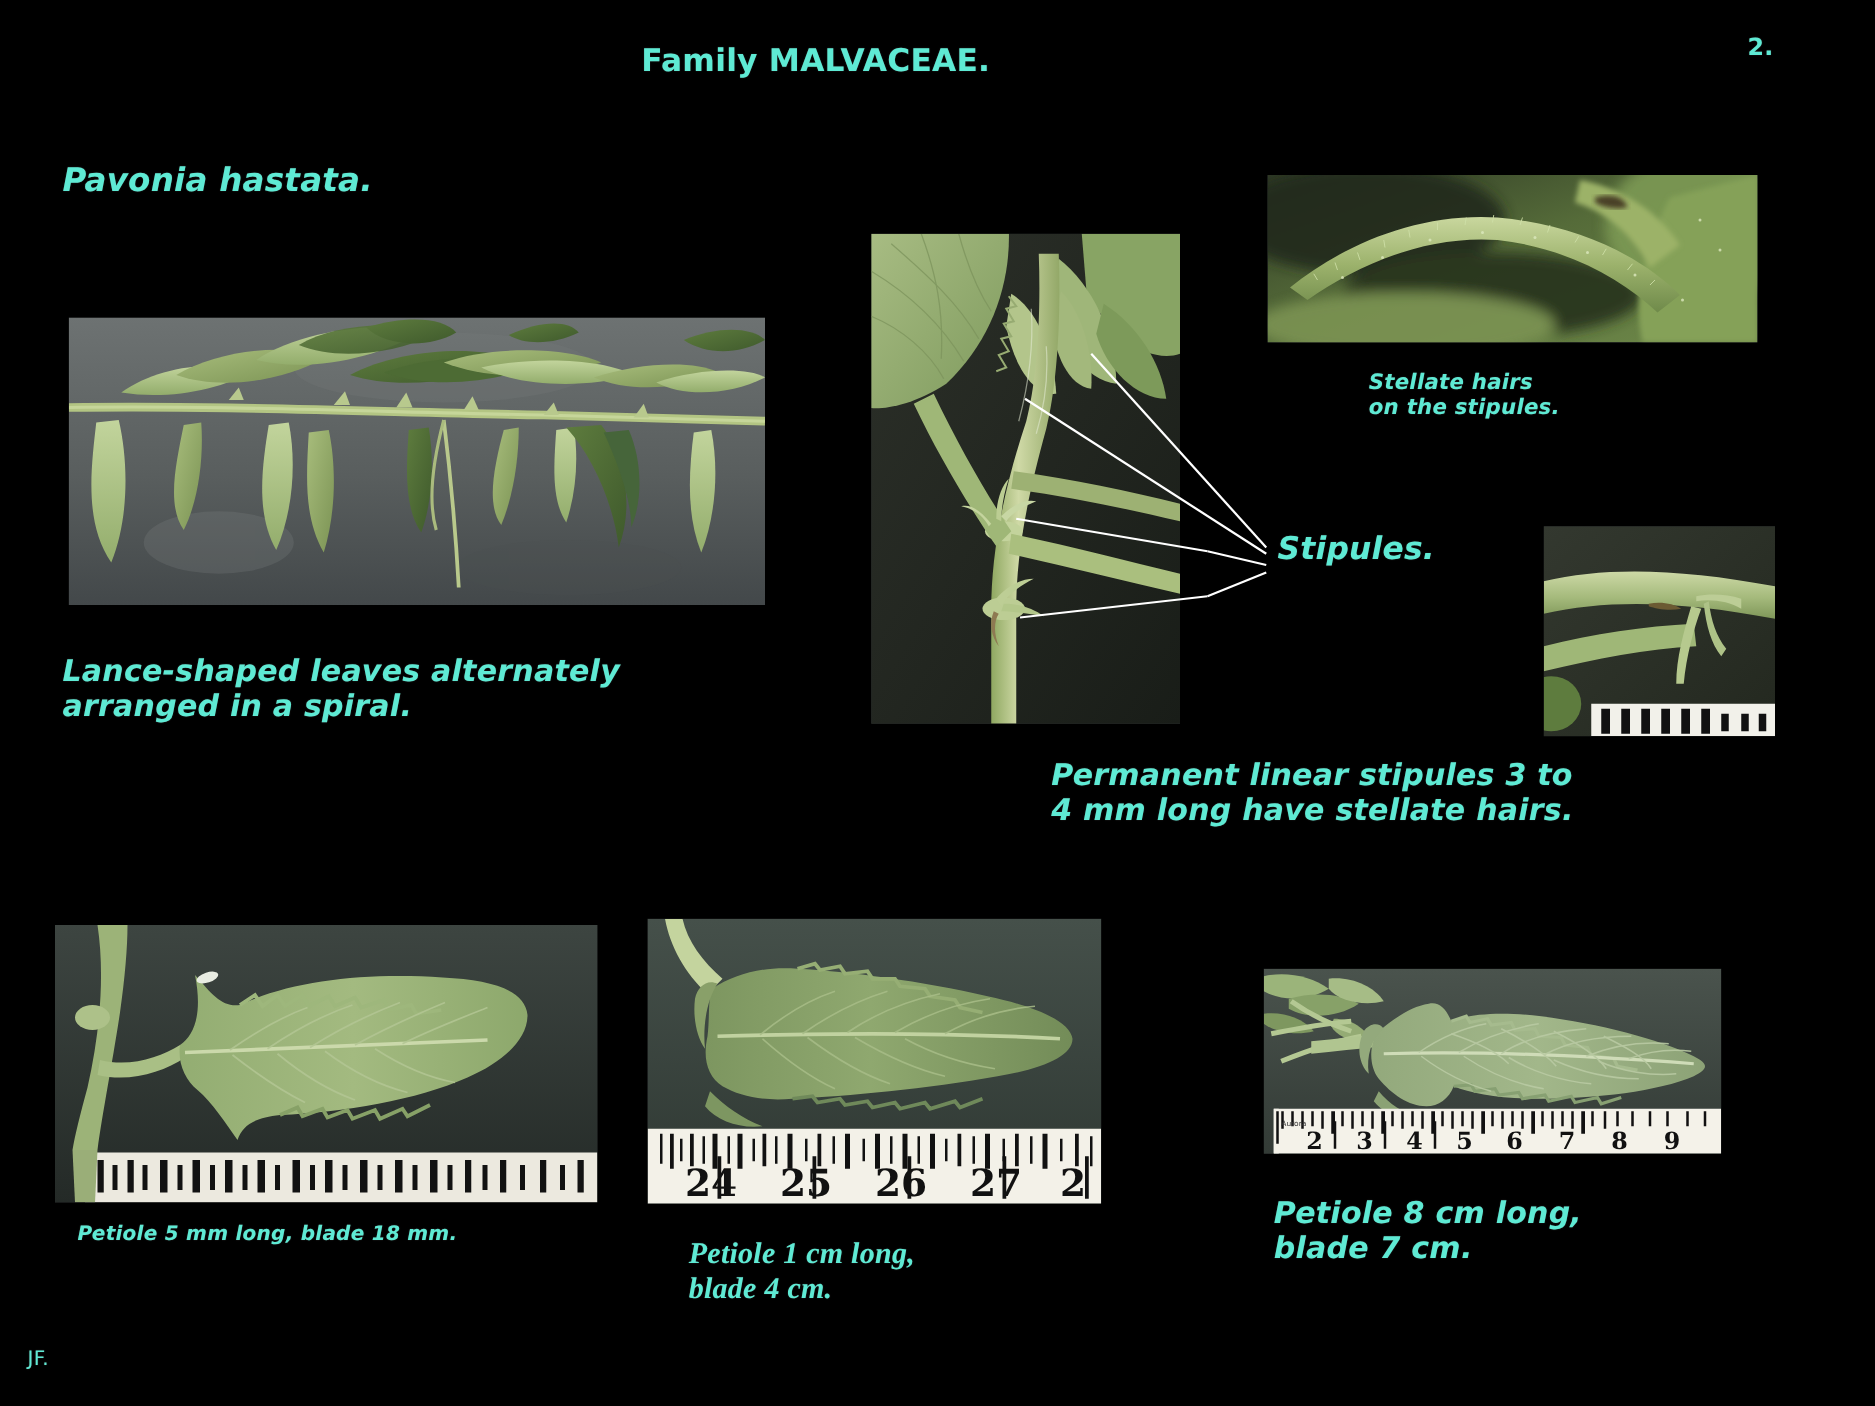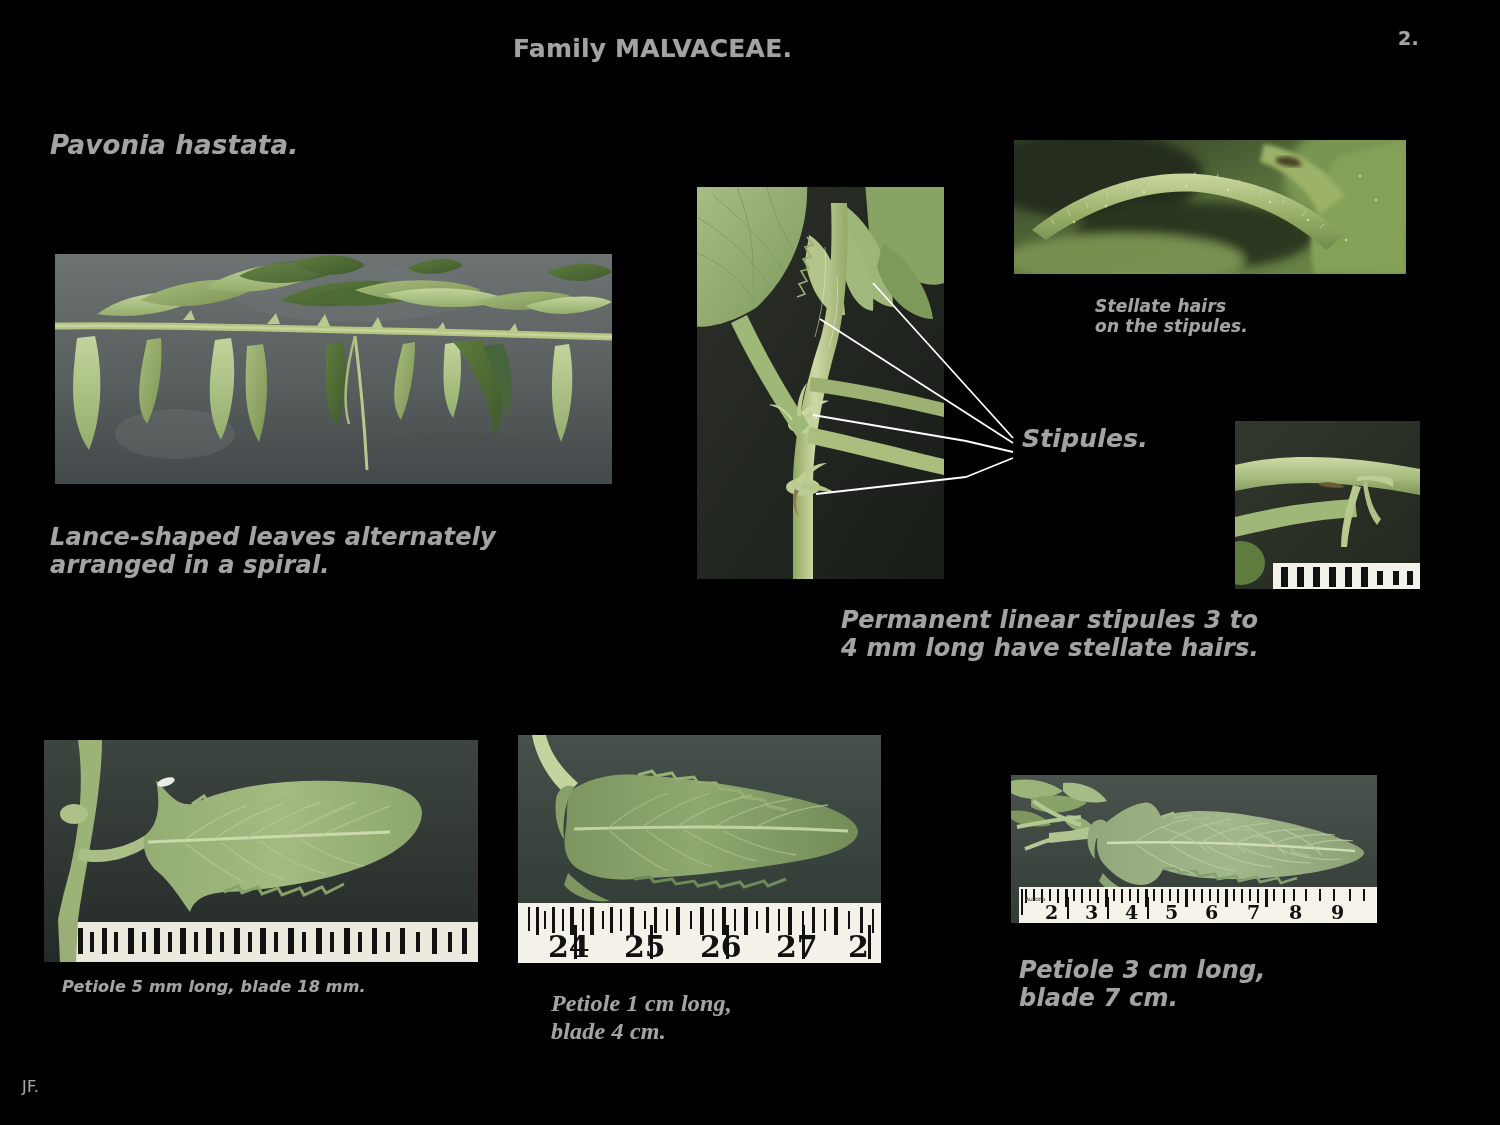--- a/index.html
+++ b/index.html
@@ -2,21 +2,21 @@
 <html><head>
 <meta charset="utf-8">
 <style>
   html,body{margin:0;padding:0;background:#000;}
   body{
     width:1500px;height:1125px;position:relative;overflow:hidden;
     font-family:"DejaVu Sans","Liberation Sans",sans-serif;
     background:#000;color:#fff;
   }
   .txt{
-    position:absolute;color:#a3a3a3;font-weight:bold;
+    position:absolute;color:#5eead4;font-weight:bold;
     font-style:italic;
     letter-spacing:.2px;
     line-height:1.18;
     white-space:pre;
     text-shadow:0 0 1px rgba(255,255,255,.25);
   }
   #title{left:513px;top:34px;font-size:25px;font-style:normal;font-weight:bold;}
   #pageno{left:1398px;top:27px;font-size:19px;font-style:normal;}
   #species{left:50px;top:130px;font-size:26px;text-align:right;}
   #cap-branch{left:50px;top:523px;font-size:24px;}
@@ -617,15 +617,15 @@
 <div class="txt" id="cap-branch">Lance-shaped leaves alternately
 arranged in a spiral.</div>
 <div class="txt" id="cap-stellate">Stellate hairs
 on the stipules.</div>
 <div class="txt" id="lbl-stipules">Stipules.</div>
 <div class="txt" id="cap-linear">Permanent linear stipules 3 to
 4 mm long have stellate hairs.</div>
 <div class="txt" id="cap-p1">Petiole 5 mm long, blade 18 mm.</div>
 <div class="txt" id="cap-p2">Petiole 1 cm long,
 blade 4 cm.</div>
-<div class="txt" id="cap-p3">Petiole 3 cm long,
+<div class="txt" id="cap-p3">Petiole 8 cm long,
 blade 7 cm.</div>
 <div class="txt" id="sig">JF.</div>
 
 </body></html>

